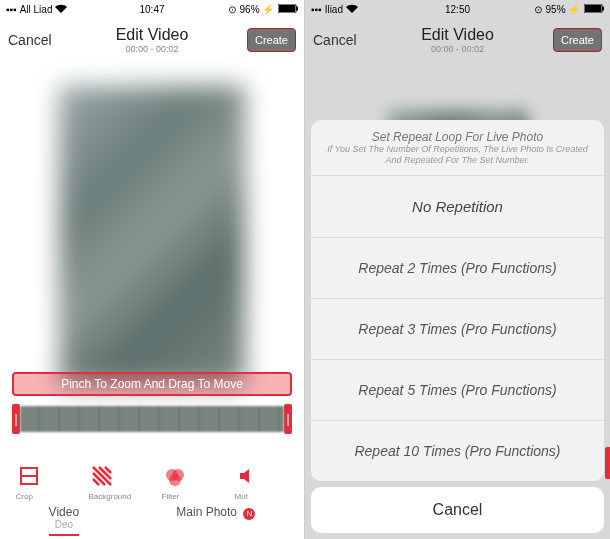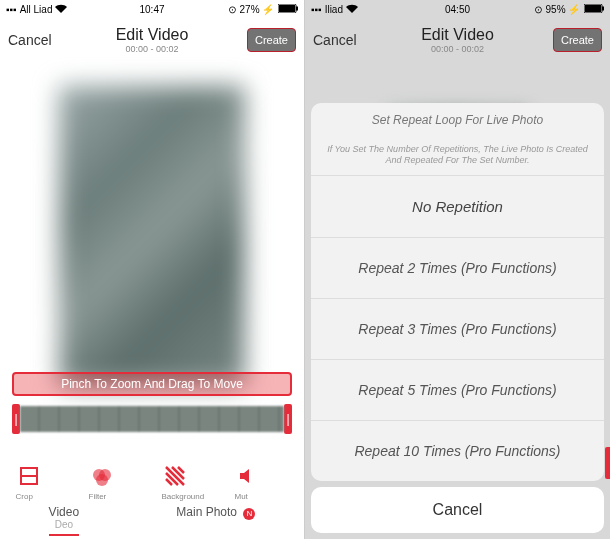--- a/index.html
+++ b/index.html
@@ -213,21 +213,21 @@
       text-align: center;
     }
     .sheet-title {
       font-size: 12px;
       color: #777;
       font-weight: 500;
     }
     .sheet-desc {
       font-size: 9px;
       color: #999;
-      margin-top: 17px;
+      margin-top: 0;
       line-height: 1.3;
     }
     .sheet-option {
       border-top: 1px solid #ddd;
       padding: 22px 0;
       text-align: center;
       font-size: 14px;
       color: #555;
     }
     .sheet-option.primary {
@@ -263,21 +263,21 @@
       <span>All Liad</span>
       <span>
         <svg width="12" height="9" viewBox="0 0 12 9">
             <path d="M6 9L0 3C3 0 9 0 12 3Z" fill="#000"></path>
           </svg>
       </span>
     </div>
     <div class="status-center">10:47</div>
     <div class="status-right">
       <span>⊙</span>
-      <span>27%</span>
+      <span>96%</span>
       <span>⚡</span>
       <span>
         <svg width="20" height="9" viewBox="0 0 20 9">
             <rect x="0" y="0" width="18" height="9" rx="1.5" fill="none" stroke="#000"></rect>
             <rect x="1" y="1" width="16" height="7" fill="#000"></rect>
             <rect x="18" y="2.5" width="2" height="4" fill="#000"></rect>
           </svg>
       </span>
     </div>
   </div>
@@ -309,34 +309,34 @@
         <svg width="22" height="22" viewBox="0 0 22 22">
             <rect x="3" y="3" width="16" height="16" fill="none" stroke="#e52c3a" stroke-width="2"></rect>
             <line x1="3" y1="11" x2="19" y2="11" stroke="#e52c3a" stroke-width="2"></line>
           </svg>
       </div>
       <div class="tool-label">Crop</div>
     </div>
     <div class="tool-item">
       <div class="tool-icon">
         <svg width="22" height="22" viewBox="0 0 22 22">
+            <path d="M2 2L8 8M8 2L14 8M14 2L20 8M2 8L8 14M8 8L14 14M14 8L20 14M2 14L8 20M8 14L14 20M14 14L20 20" stroke="#e52c3a" stroke-width="2.5"></path>
+          </svg>
+      </div>
+      <div class="tool-label">Background</div>
+    </div>
+    <div class="tool-item">
+      <div class="tool-icon">
+        <svg width="22" height="22" viewBox="0 0 22 22">
             <circle cx="8" cy="10" r="6" fill="#e52c3a" opacity="0.6"></circle>
             <circle cx="14" cy="10" r="6" fill="#e52c3a" opacity="0.6"></circle>
             <circle cx="11" cy="15" r="6" fill="#e52c3a" opacity="0.6"></circle>
           </svg>
       </div>
       <div class="tool-label">Filter</div>
-    </div>
-    <div class="tool-item">
-      <div class="tool-icon">
-        <svg width="22" height="22" viewBox="0 0 22 22">
-            <path d="M2 2L8 8M8 2L14 8M14 2L20 8M2 8L8 14M8 8L14 14M14 8L20 14M2 14L8 20M8 14L14 20M14 14L20 20" stroke="#e52c3a" stroke-width="2.5"></path>
-          </svg>
-      </div>
-      <div class="tool-label">Background</div>
     </div>
     <div class="tool-item">
       <div class="tool-icon">
         <svg width="22" height="22" viewBox="0 0 22 22">
             <path d="M3 8v6h4l5 4V4L7 8H3z" fill="#e52c3a"></path>
           </svg>
       </div>
       <div class="tool-label">Mut</div>
     </div>
   </div>
@@ -356,21 +356,21 @@
   <div class="status-bar">
     <div class="status-left">
       <span>▪▪▪</span>
       <span>Iliad</span>
       <span>
         <svg width="12" height="9" viewBox="0 0 12 9">
             <path d="M6 9L0 3C3 0 9 0 12 3Z" fill="#000"></path>
           </svg>
       </span>
     </div>
-    <div class="status-center">04:50</div>
+    <div class="status-center">12:50</div>
     <div class="status-right">
       <span>⊙</span>
       <span>95%</span>
       <span>⚡</span>
       <span>
         <svg width="20" height="9" viewBox="0 0 20 9">
             <rect x="0" y="0" width="18" height="9" rx="1.5" fill="none" stroke="#000"></rect>
             <rect x="1" y="1" width="16" height="7" fill="#000"></rect>
             <rect x="18" y="2.5" width="2" height="4" fill="#000"></rect>
           </svg>

